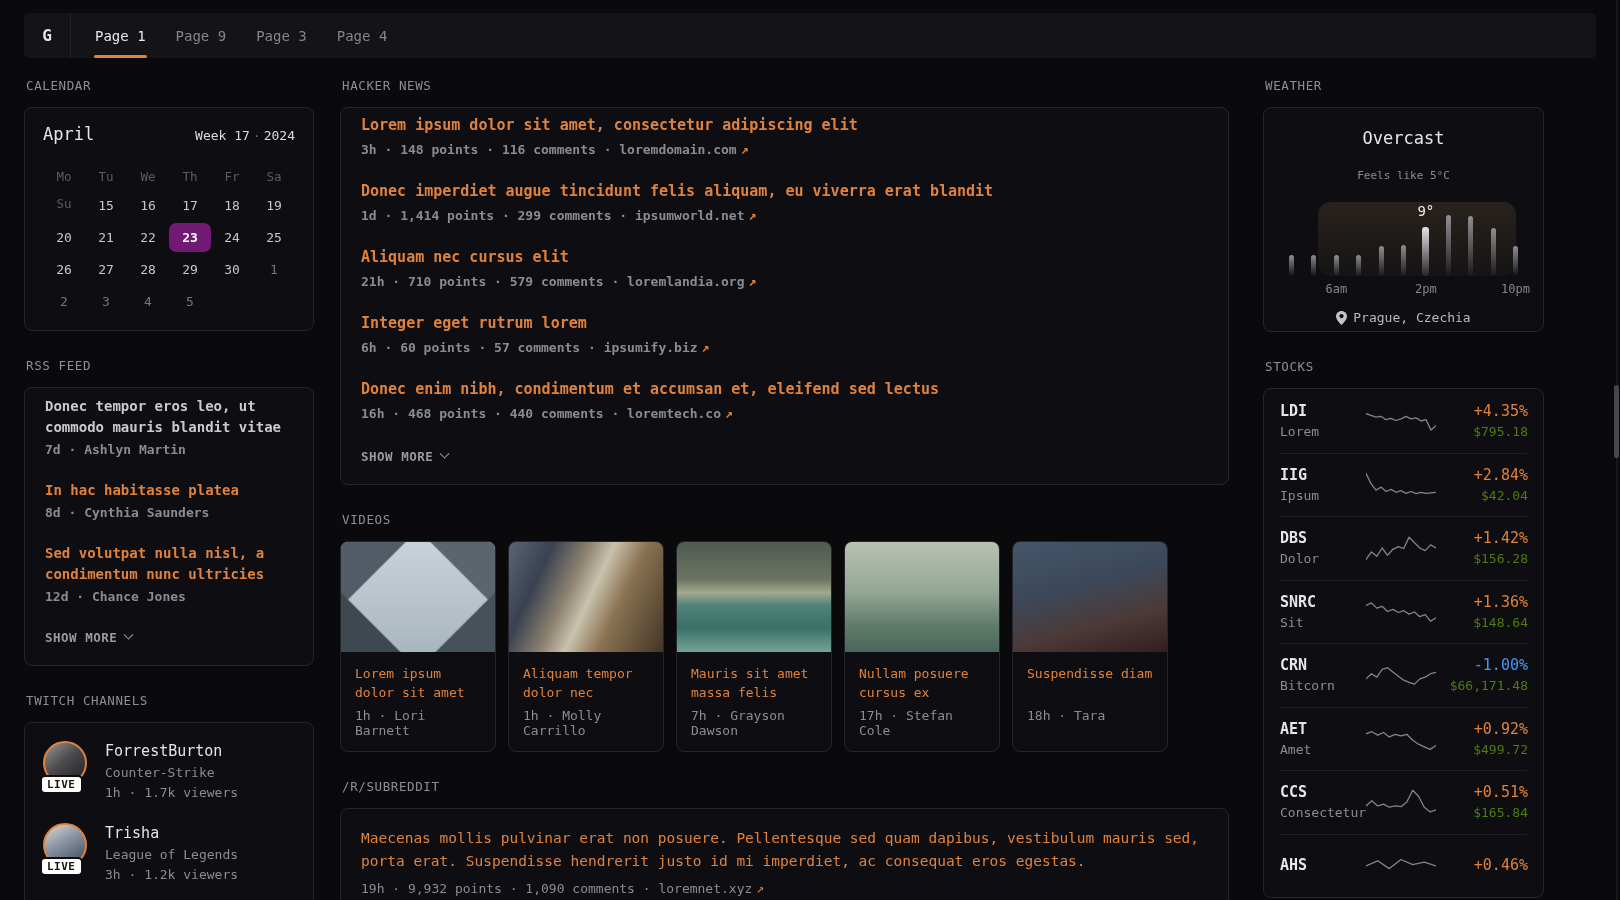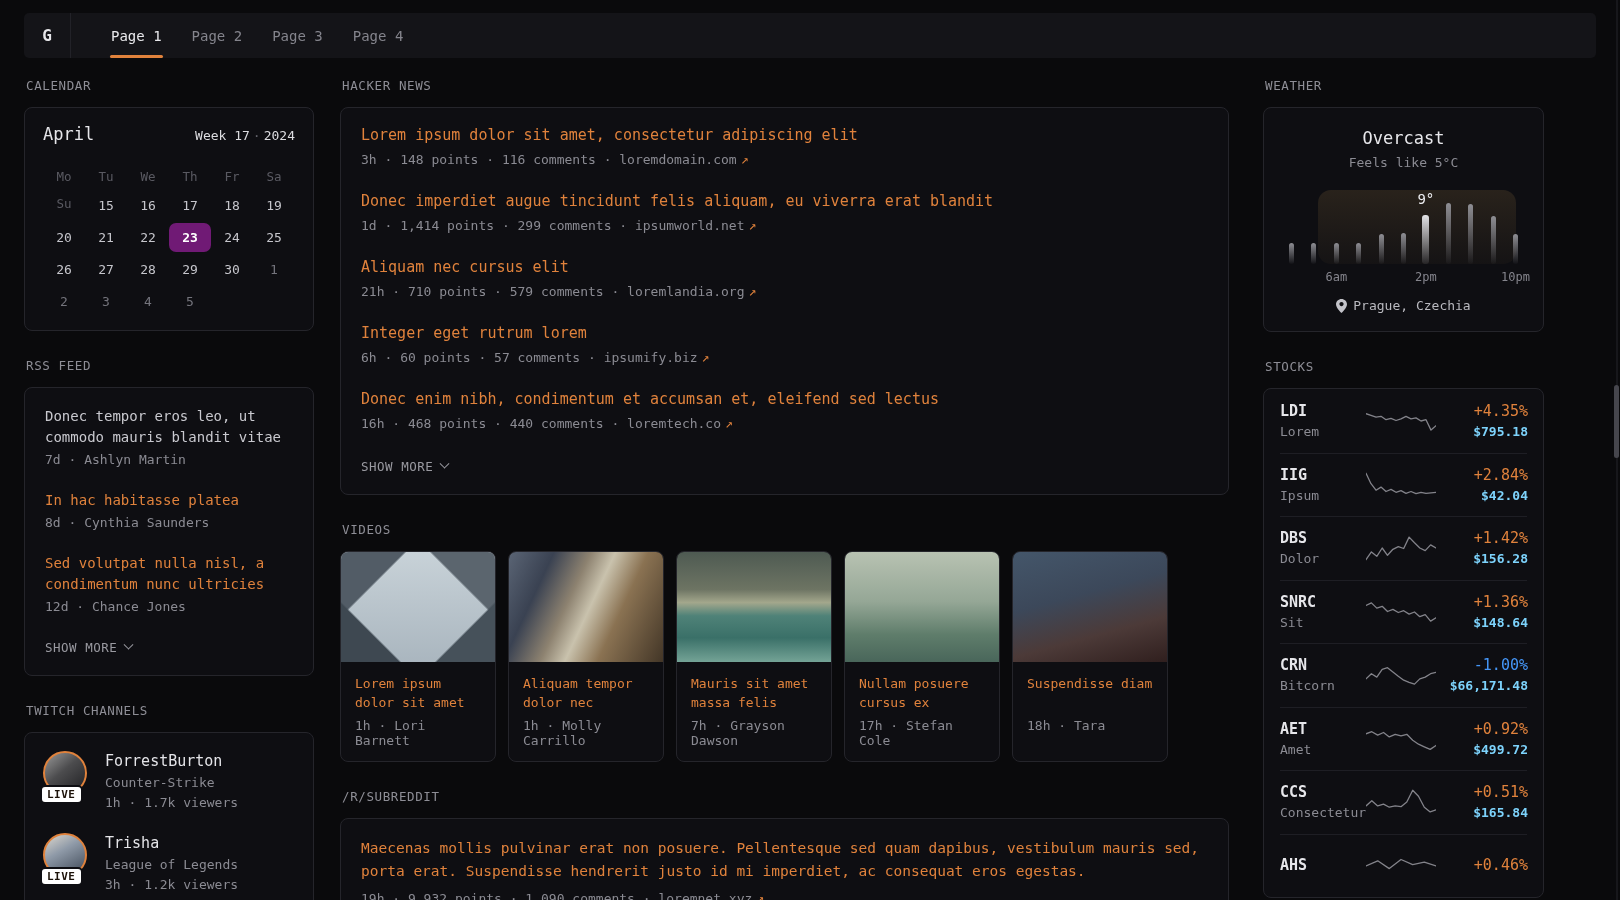--- a/index.html
+++ b/index.html
@@ -23,21 +23,21 @@
   }
   
   .navbar{
     position:absolute;left:24px;top:13px;width:1572px;height:45px;
     background:var(--navbg);border-radius:5px;display:flex;align-items:stretch;
   }
   .logo-box{
     width:47px;display:flex;align-items:center;justify-content:center;
     border-right:1px solid #222228;font-size:16px;font-weight:bold;color:#e7e7ea;
   }
-  .tabs{display:flex;align-items:stretch;margin-left:38px;gap:26px;}
+  .tabs{display:flex;align-items:stretch;margin-left:22px;gap:26px;}
   .tab{
     position:relative;display:flex;align-items:center;font-size:14px;
     color:#84848c;cursor:pointer;padding:0 2px;
   }
   .tab.active{color:#e9e9ec;}
   .tab.active::after{
     content:"";position:absolute;left:1px;right:1px;bottom:0;height:3px;
     background:var(--accent);border-radius:2px;
   }
   
@@ -63,21 +63,21 @@
   .cal-week .sep{color:var(--dim);margin:0 3px;}
   .cal-grid{display:grid;grid-template-columns:repeat(6,1fr);margin-top:20px;row-gap:3px;}
   .cal-cell{
     height:29px;display:flex;align-items:center;justify-content:center;
     font-size:13px;color:#c6c6cc;
   }
   .cal-cell.wd{color:#5a5a62;font-size:12.5px;height:24px;}
   .cal-cell.muted{color:#74747c;}
   .cal-cell.selected{background:#701a75;border-radius:7px;color:#ffffff;font-weight:bold;}
   
-  .feed-card{padding:18px 20px 14px;}
+  .feed-card{padding:8px 20px 14px;font-weight:bold;}
   .feed-item{margin-bottom:21px;}
   .feed-title{font-size:14px;line-height:21px;color:var(--accent);cursor:pointer;}
   .feed-title.read{color:#c9c9cf;}
   .feed-meta{font-size:13px;color:var(--gray);margin-top:3px;line-height:18px;}
   .hn-card .feed-title{font-size:15px;line-height:19px;}
   .hn-card .feed-item{margin-bottom:23px;}
   .hn-card .feed-meta{margin-top:6px;}
   .ext-arrow{color:var(--accent);margin-left:4px;}
   .show-more{
     display:inline-flex;align-items:center;gap:8px;font-size:12.5px;color:#9a9aa1;
@@ -127,21 +127,21 @@
     height:50px;overflow:hidden;cursor:pointer;
   }
   .video-meta{padding:6px 14px 13px;font-size:13px;color:var(--gray);}
   
   .reddit-card{padding:18px 20px;}
   .reddit-card .feed-title{font-size:14.5px;line-height:23px;}
   .reddit-card .feed-meta{margin-top:7px;}
   
   .weather-card{padding:20px 16px 16px;height:225px;}
   .w-cond{text-align:center;font-size:17px;color:#e8e8ec;}
-  .w-feels{text-align:center;font-size:13px;color:var(--gray);margin-top:7px;}
+  .w-feels{text-align:center;font-size:11px;color:var(--gray);margin-top:21px;}
   .w-chart{position:relative;height:64px;margin:30px 8px 0;display:flex;justify-content:space-between;align-items:flex-end;}
   .daylight{
     position:absolute;left:13%;right:1.5%;top:-10px;bottom:0;
     background:linear-gradient(180deg,rgba(235,180,95,0.12),rgba(235,180,95,0.03));
     border-radius:13px;
   }
   .w-barwrap{position:relative;width:7px;display:flex;justify-content:center;align-items:flex-end;height:100%;}
   .w-bar{width:5px;border-radius:3px;background:linear-gradient(180deg,#8e8e94 0%,rgba(110,110,116,0.05) 100%);}
   .w-bar.current{width:7px;background:linear-gradient(180deg,#e2e2e6 0%,rgba(190,190,196,0.1) 100%);}
   .w-temp{
@@ -158,30 +158,30 @@
   .stock-row{display:flex;align-items:center;padding:12px 0;height:63.5px;}
   .stock-row + .stock-row{border-top:1px solid #1e1e24;}
   .st-left{width:86px;flex:none;}
   .st-sym{font-size:15px;font-weight:bold;color:#e6e6ea;line-height:20px;}
   .st-name{font-size:13px;color:var(--gray);line-height:18px;margin-top:2px;}
   .st-spark{flex:1;display:flex;justify-content:center;align-items:center;}
   .st-right{width:92px;flex:none;text-align:right;}
   .st-change{font-size:15px;line-height:20px;}
   .st-change.up{color:var(--accent);}
   .st-change.down{color:var(--blue);}
-  .st-price{font-size:13px;color:#7dd3fc;line-height:18px;margin-top:2px;white-space:nowrap;font-weight:bold;}
+  .st-price{font-size:13px;color:#4d7c0f;line-height:18px;margin-top:2px;white-space:nowrap;}
 </style>
 </head>
 <body>
 
 <header class="navbar">
   <div class="logo-box">G</div>
   <nav class="tabs">
     <div class="tab active">Page 1</div>
-    <div class="tab">Page 2</div>
+    <div class="tab">Page 9</div>
     <div class="tab">Page 3</div>
     <div class="tab">Page 4</div>
   </nav>
 </header>
 
 <div class="col col-left">
 
   <div class="section">
     <div class="section-title">CALENDAR</div>
     <div class="card cal-card">

